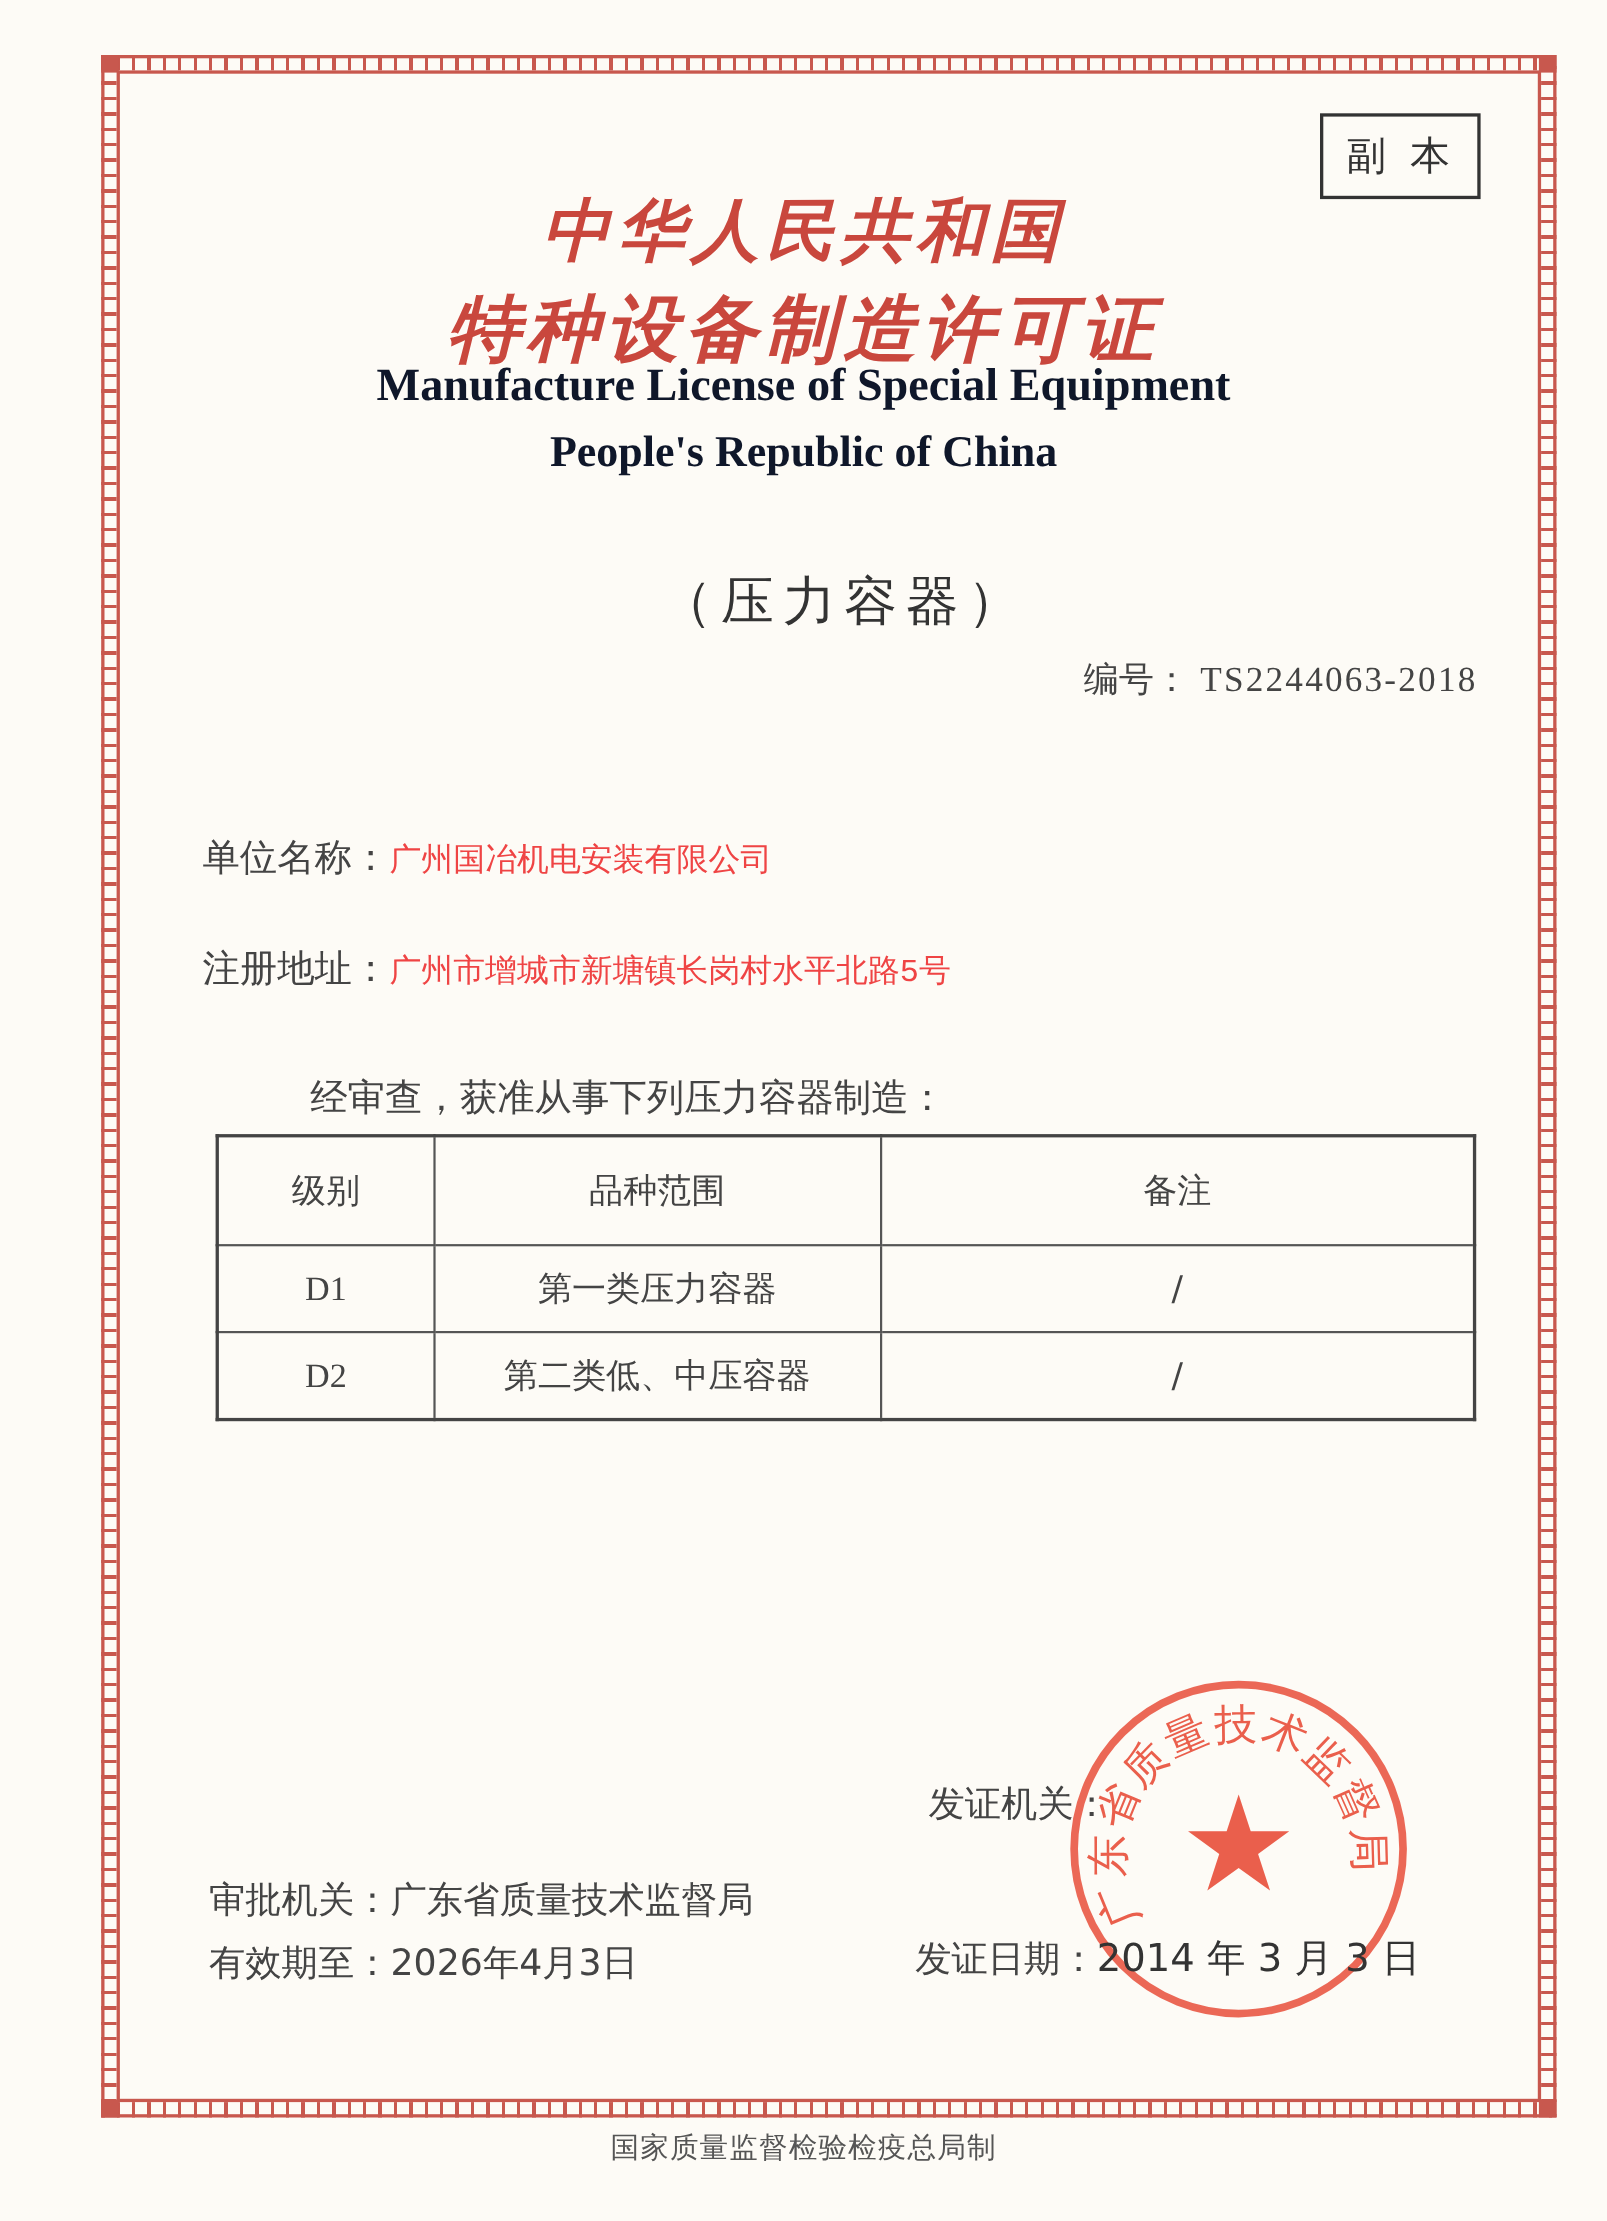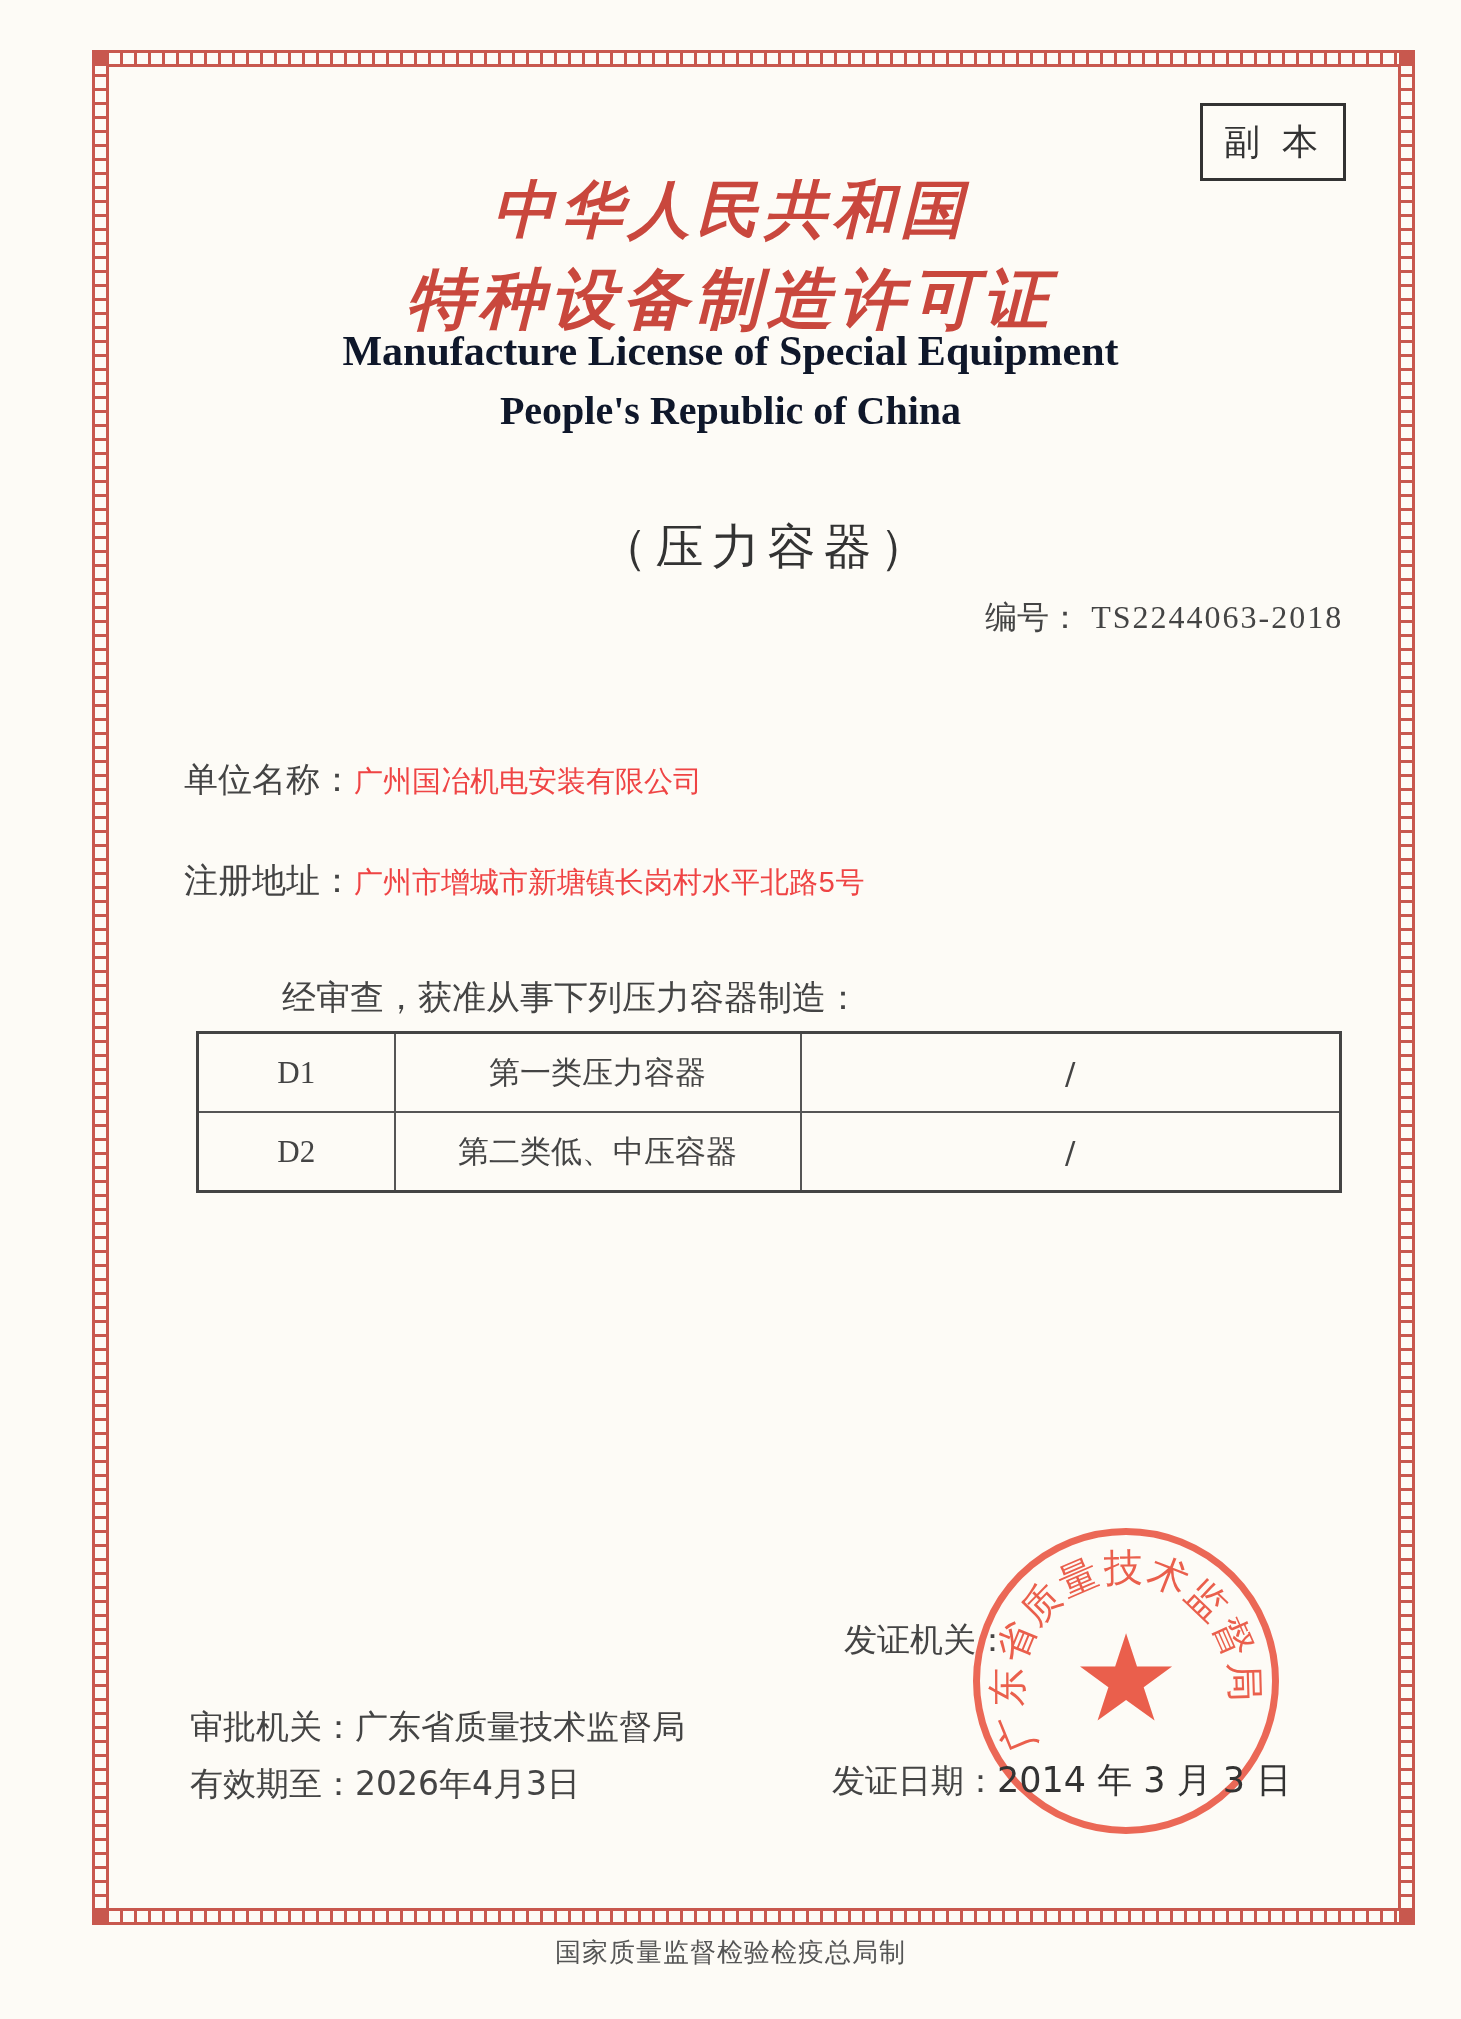--- a/index.html
+++ b/index.html
@@ -83,20 +83,25 @@
 
 <div class="approved">经审查，获准从事下列压力容器制造：</div>
 
 <table class="scope">
   <colgroup>
       <col style="width:197px">
       <col style="width:406px">
       <col>
     </colgroup>
   <tbody>
+      <tr>
+    <th>级别</th>
+    <th>品种范围</th>
+    <th>备注</th>
+  </tr>
   <tr>
     <td class="lvl">D1</td>
     <td>第一类压力容器</td>
     <td>/</td>
   </tr>
   <tr>
     <td class="lvl">D2</td>
     <td>第二类低、中压容器</td>
     <td>/</td>
   </tr>

